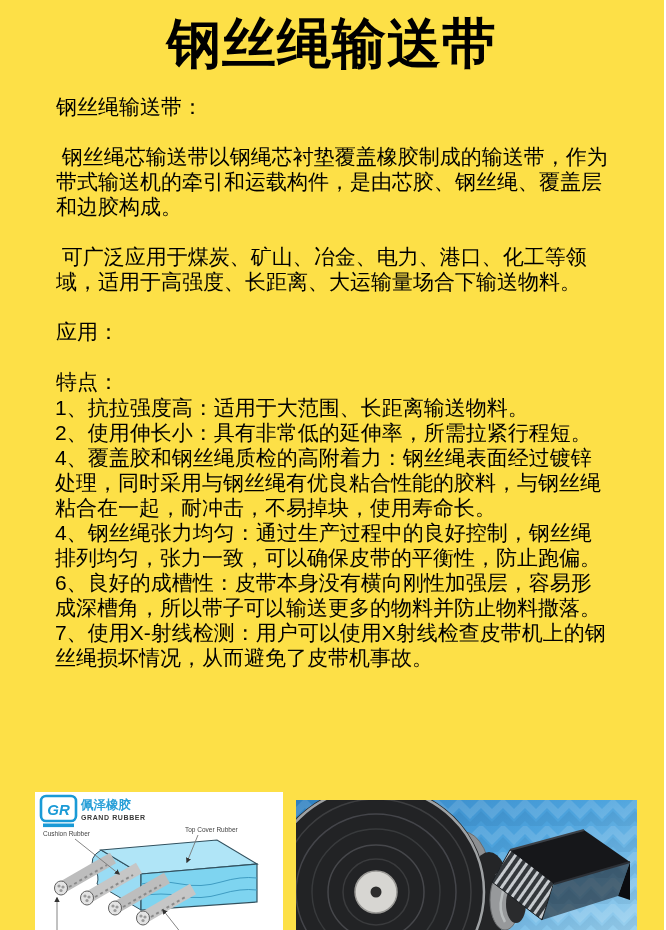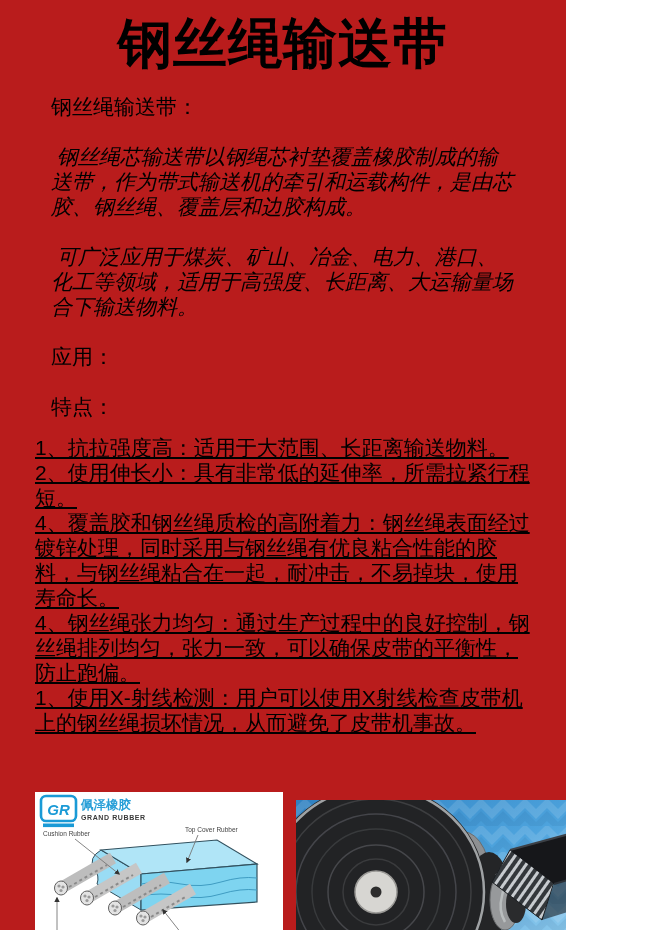--- a/index.html
+++ b/index.html
@@ -1,39 +1,39 @@
 <!DOCTYPE html>
 <html><head>
 <meta charset="utf-8">
 <style>
   html,body{margin:0;padding:0;background:#fff;}
   .page{
     position:relative;
-    width:566px;height:930px;
+    width:664px;height:930px;
     box-sizing:border-box;
-    padding:0 35px;
-    background:#b91c1c;
+    padding:0 55px;
+    background:#fde047;
     font-family:"Liberation Sans","DejaVu Sans",sans-serif;
     color:#000;
     overflow:hidden;
   }
   .doc-title{
     margin:6px 0 0 0;
     font-size:54px;
     font-weight:bold;
     text-align:center;
     line-height:74px;
     letter-spacing:1px;
   }
   .body-text{font-size:21px;line-height:25px;}
-  .para{margin:16px;white-space:pre-wrap;}
+  .para{margin:1px;white-space:pre-wrap;}
   .section-label{margin-top:25px;}
   .first-label{margin-top:14px;}
-  .blank-gap{margin-top:25px;font-style:italic;}
-  .feature-line{margin:0;white-space:pre-wrap;text-decoration:underline;}
+  .blank-gap{margin-top:25px;}
+  .feature-line{margin:0;white-space:pre-wrap;}
   .figures{
     position:absolute;
     left:35px;right:29px;top:792px;
     display:flex;
     align-items:flex-start;
   }
   .fig-diagram{width:248px;height:157px;background:#fff;}
   .fig-photo{width:341px;height:148px;margin-left:13px;margin-top:8px;}
   svg{display:block;}
   .svg-label{font-family:"Liberation Sans",sans-serif;}
@@ -50,21 +50,22 @@
     <p class="para blank-gap"> 钢丝绳芯输送带以钢绳芯衬垫覆盖橡胶制成的输送带，作为带式输送机的牵引和运载构件，是由芯胶、钢丝绳、覆盖层和边胶构成。</p>
 
     <p class="para blank-gap"> 可广泛应用于煤炭、矿山、冶金、电力、港口、化工等领域，适用于高强度、长距离、大运输量场合下输送物料。</p>
     <p class="para section-label">应用：</p>
 
     <p class="para section-label">特点：</p>
     <p class="feature-line">1、抗拉强度高：适用于大范围、长距离输送物料。</p>
     <p class="feature-line">2、使用伸长小：具有非常低的延伸率，所需拉紧行程短。</p>
     <p class="feature-line">4、覆盖胶和钢丝绳质检的高附着力：钢丝绳表面经过镀锌处理，同时采用与钢丝绳有优良粘合性能的胶料，与钢丝绳粘合在一起，耐冲击，不易掉块，使用寿命长。</p>
     <p class="feature-line">4、钢丝绳张力均匀：通过生产过程中的良好控制，钢丝绳排列均匀，张力一致，可以确保皮带的平衡性，防止跑偏。</p>
-    <p class="feature-line">1、使用X-射线检测：用户可以使用X射线检查皮带机上的钢丝绳损坏情况，从而避免了皮带机事故。</p>
+    <p class="feature-line">6、良好的成槽性：皮带本身没有横向刚性加强层，容易形成深槽角，所以带子可以输送更多的物料并防止物料撒落。</p>
+    <p class="feature-line">7、使用X-射线检测：用户可以使用X射线检查皮带机上的钢丝绳损坏情况，从而避免了皮带机事故。</p>
   </div>
 
   <div class="figures">
 
     <div class="fig-diagram">
       <svg width="248" height="157" viewBox="0 0 248 157">
         <defs>
           <marker id="arrow" viewBox="0 0 8 8" refX="6" refY="4" markerWidth="6" markerHeight="6" orient="auto-start-reverse">
             <path d="M0,0 L8,4 L0,8 Z" fill="#333"></path>
           </marker>

